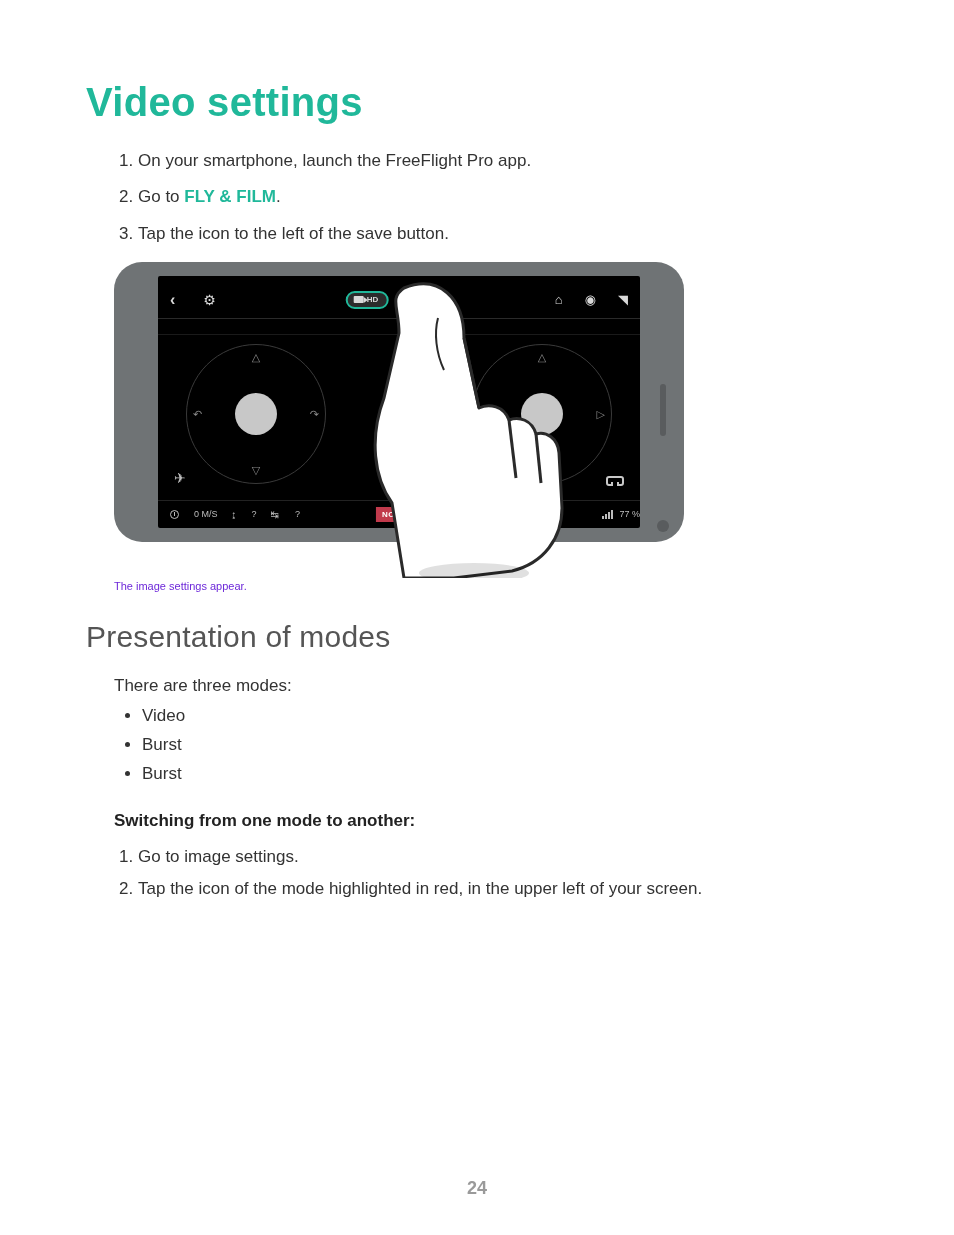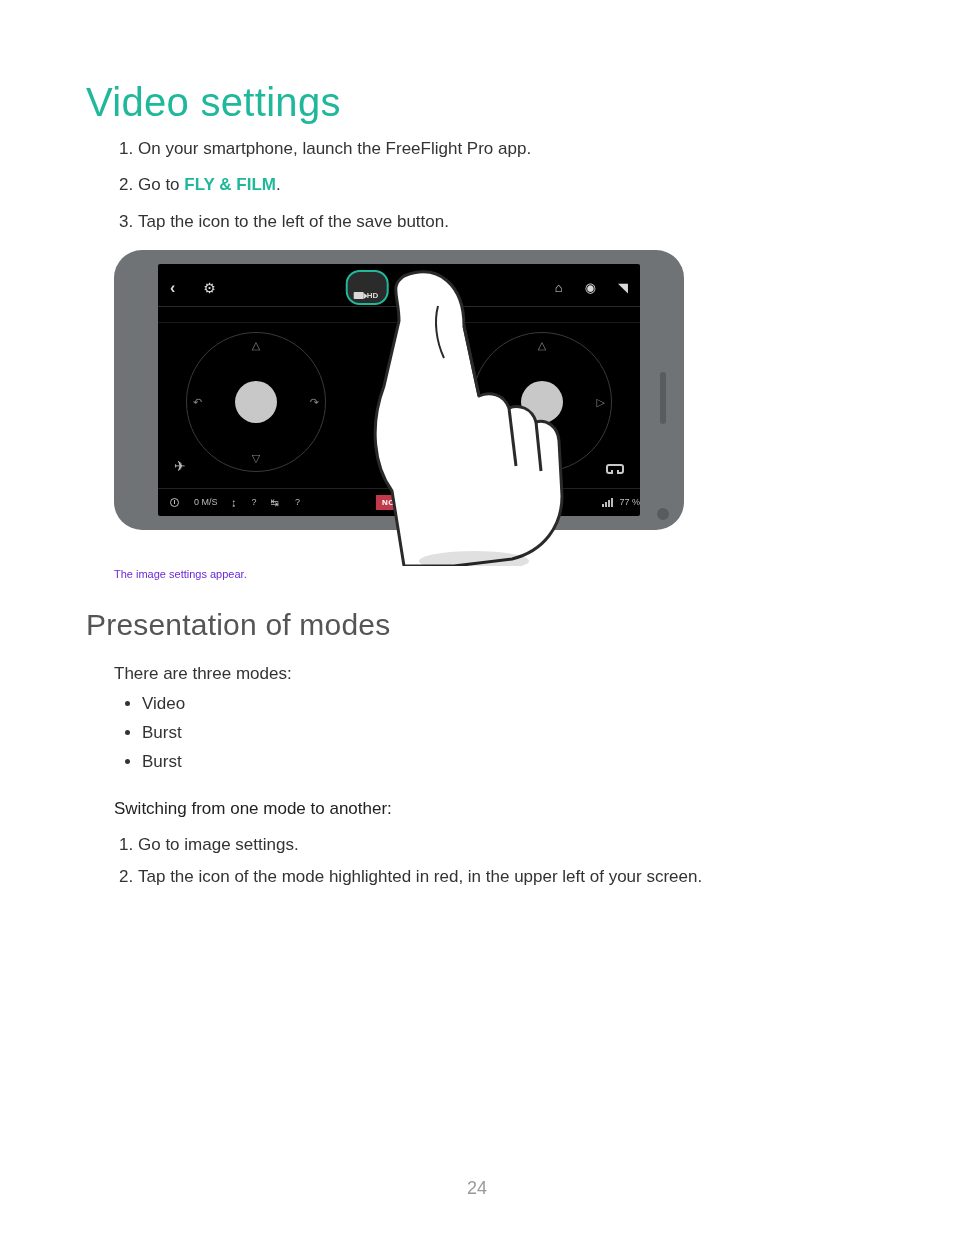--- a/index.html
+++ b/index.html
@@ -10,22 +10,22 @@
     height: 1235px;
     position: relative;
     font-weight: 300;
   }
   .page {
     padding: 80px 86px 40px 86px;
   }
   h1.title {
     color: #20b89a;
     font-size: 40px;
-    font-weight: 400;
-    margin-bottom: 8px;
+    font-weight: 700;
+    margin-bottom: 20px;
     letter-spacing: 0.3px;
   }
   h2.subtitle {
     color: #555;
     font-size: 30px;
     font-weight: 400;
     margin-bottom: 22px;
     letter-spacing: 0.2px;
   }
   ol.steps {
@@ -90,21 +90,21 @@
   .scr-top .gear-ic { font-size: 14px; }
   .scr-top .center-cluster {
     position: absolute;
     left: 50%; transform: translateX(-50%);
     display: flex; align-items: center; gap: 6px;
   }
   .hd-pill {
     display: flex; align-items: center; gap: 3px;
     border: 2px solid #20b89a;
     border-radius: 14px;
-    padding: 19px 8px 3px 6px;
+    padding: 2px 8px 3px 6px;
     background: #2b2b2b;
     justify-content: flex-end;
   }
   .cam-ic { width: 10px; height: 7px; background: #d9d9d9; border-radius: 1px; position: relative; }
   .cam-ic::after { content:""; position:absolute; right:-4px; top:1px; border-left:4px solid #d9d9d9; border-top:3px solid transparent; border-bottom:3px solid transparent;}
   .hd-txt { font-size: 8px; font-weight: 700; color:#d9d9d9; }
   .rec-dot {
     width: 22px; height: 22px; background: #d8342f; border-radius: 50%;
     border: 2px solid #111;
   }
@@ -177,30 +177,30 @@
     margin: 18px 0 6px 28px;
     color:#333; font-size:17px;
   }
   ul.bullets {
     list-style: disc;
     padding-left: 56px;
     color:#333; font-size:17px; line-height:1.7;
   }
   .switch-h {
     margin: 22px 0 10px 28px;
-    color:#222; font-size:17px; font-weight:400;
+    color:#222; font-size:17px; font-weight:700;
   }
   ol.steps2 {
     list-style: decimal;
     padding-left: 52px;
     color:#333; font-size:17px; line-height:1.9;
   }
   .pagenum {
     position:absolute; bottom:36px; left:0; right:0;
-    text-align:center; color:#9a9a9a; font-weight:400; font-size:18px;
+    text-align:center; color:#9a9a9a; font-weight:700; font-size:18px;
   }
 </style>
 </head>
 <body>
 
 <div class="page">
   <h1 class="title">Video settings</h1>
 
 
   <ol class="steps">

